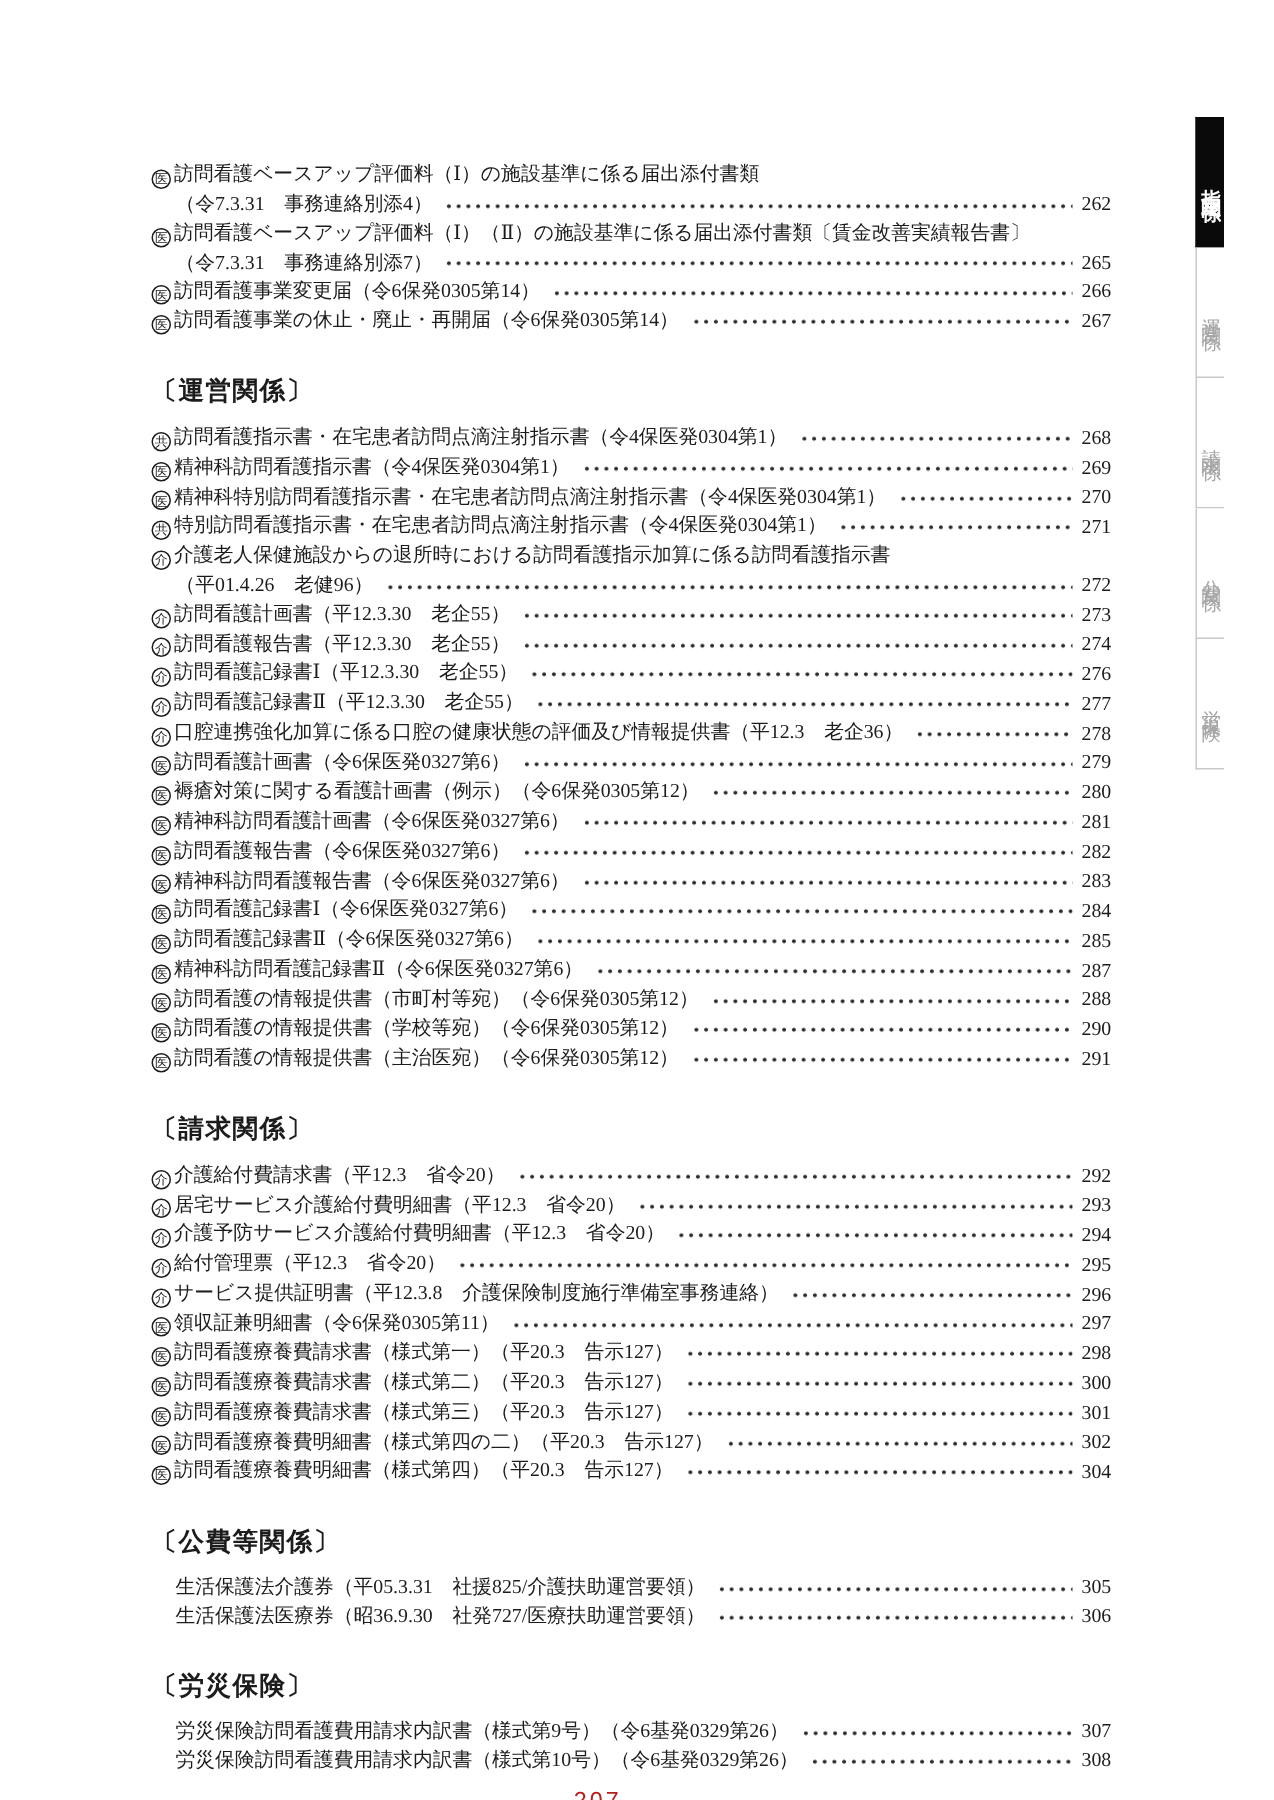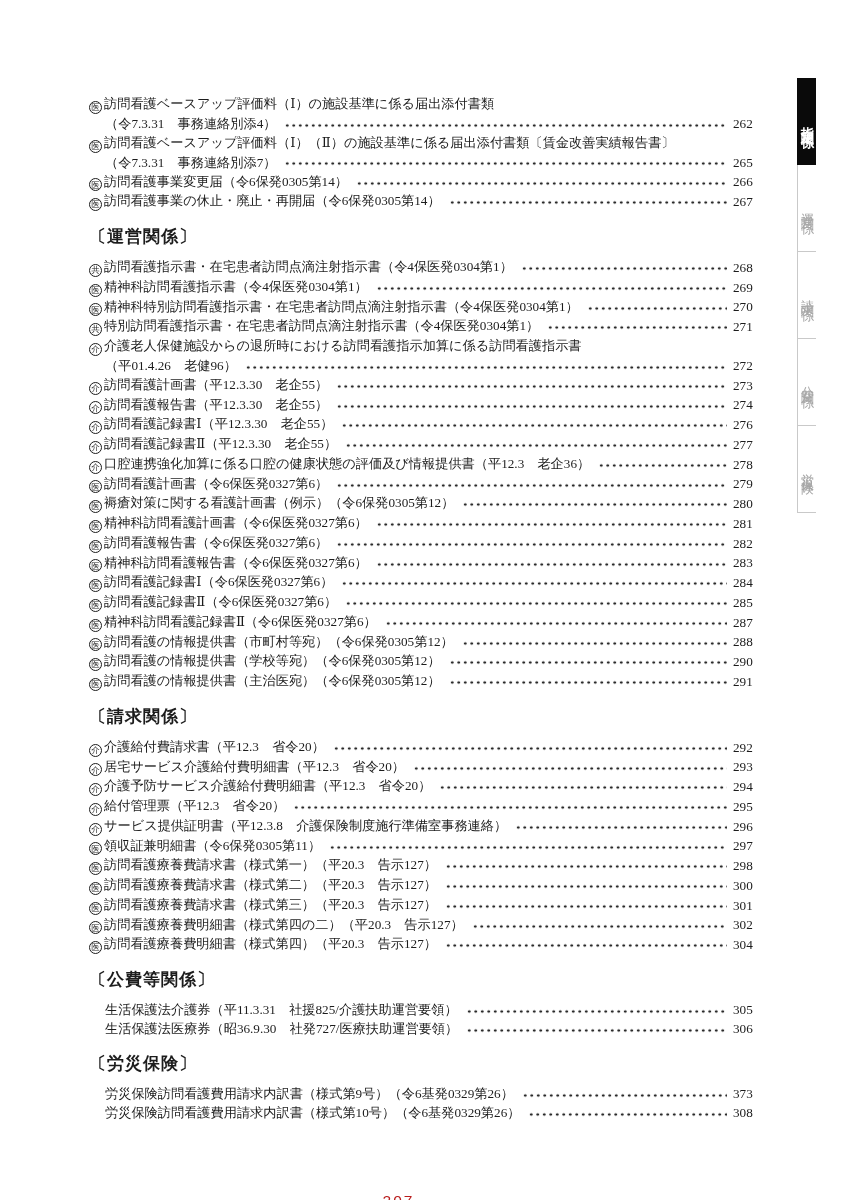--- a/index.html
+++ b/index.html
@@ -3,21 +3,21 @@
 <meta charset="utf-8">
 <style>
   html,body{margin:0;padding:0;}
   body{
     width:849px;height:1200px;position:relative;background:#ffffff;
     font-family:"Liberation Serif","DejaVu Serif",serif;
     color:#1c1c1c;overflow:hidden;
   }
   
   .toc{position:absolute;left:85px;top:90px;width:682px;}
-  .toc-section{margin:4px;}
+  .toc-section{margin:16px;}
   .section-header{
     font-size:17px;font-weight:bold;line-height:22px;
     padding:11px 0 9px 0;letter-spacing:1px;
     font-family:"Liberation Sans","DejaVu Sans",sans-serif;
   }
   .toc-line{
     display:flex;align-items:flex-end;
     font-size:13.2px;line-height:19px;white-space:nowrap;
   }
   .entry-text{flex:0 0 auto;display:inline-block;}
@@ -260,36 +260,36 @@
       </div>
       <div class="toc-line">
         <span class="entry-text"><span class="marker">医</span>訪問看護療養費明細書（様式第四）（平20.3　告示127）</span>
         <span class="leader"></span>
         <span class="page-num">304</span>
       </div>
     </div>
     <div class="toc-section">
       <div class="section-header">〔公費等関係〕</div>
       <div class="toc-line indent">
-        <span class="entry-text">生活保護法介護券（平11.3.31　社援825/介護扶助運営要領）</span>
+        <span class="entry-text">生活保護法介護券（平05.3.31　社援825/介護扶助運営要領）</span>
         <span class="leader"></span>
         <span class="page-num">305</span>
       </div>
       <div class="toc-line indent">
         <span class="entry-text">生活保護法医療券（昭36.9.30　社発727/医療扶助運営要領）</span>
         <span class="leader"></span>
         <span class="page-num">306</span>
       </div>
     </div>
     <div class="toc-section">
       <div class="section-header">〔労災保険〕</div>
       <div class="toc-line indent">
         <span class="entry-text">労災保険訪問看護費用請求内訳書（様式第9号）（令6基発0329第26）</span>
         <span class="leader"></span>
-        <span class="page-num">373</span>
+        <span class="page-num">307</span>
       </div>
       <div class="toc-line indent">
         <span class="entry-text">労災保険訪問看護費用請求内訳書（様式第10号）（令6基発0329第26）</span>
         <span class="leader"></span>
         <span class="page-num">308</span>
       </div>
     </div>
   </div>
 
 <div class="sidebar">

